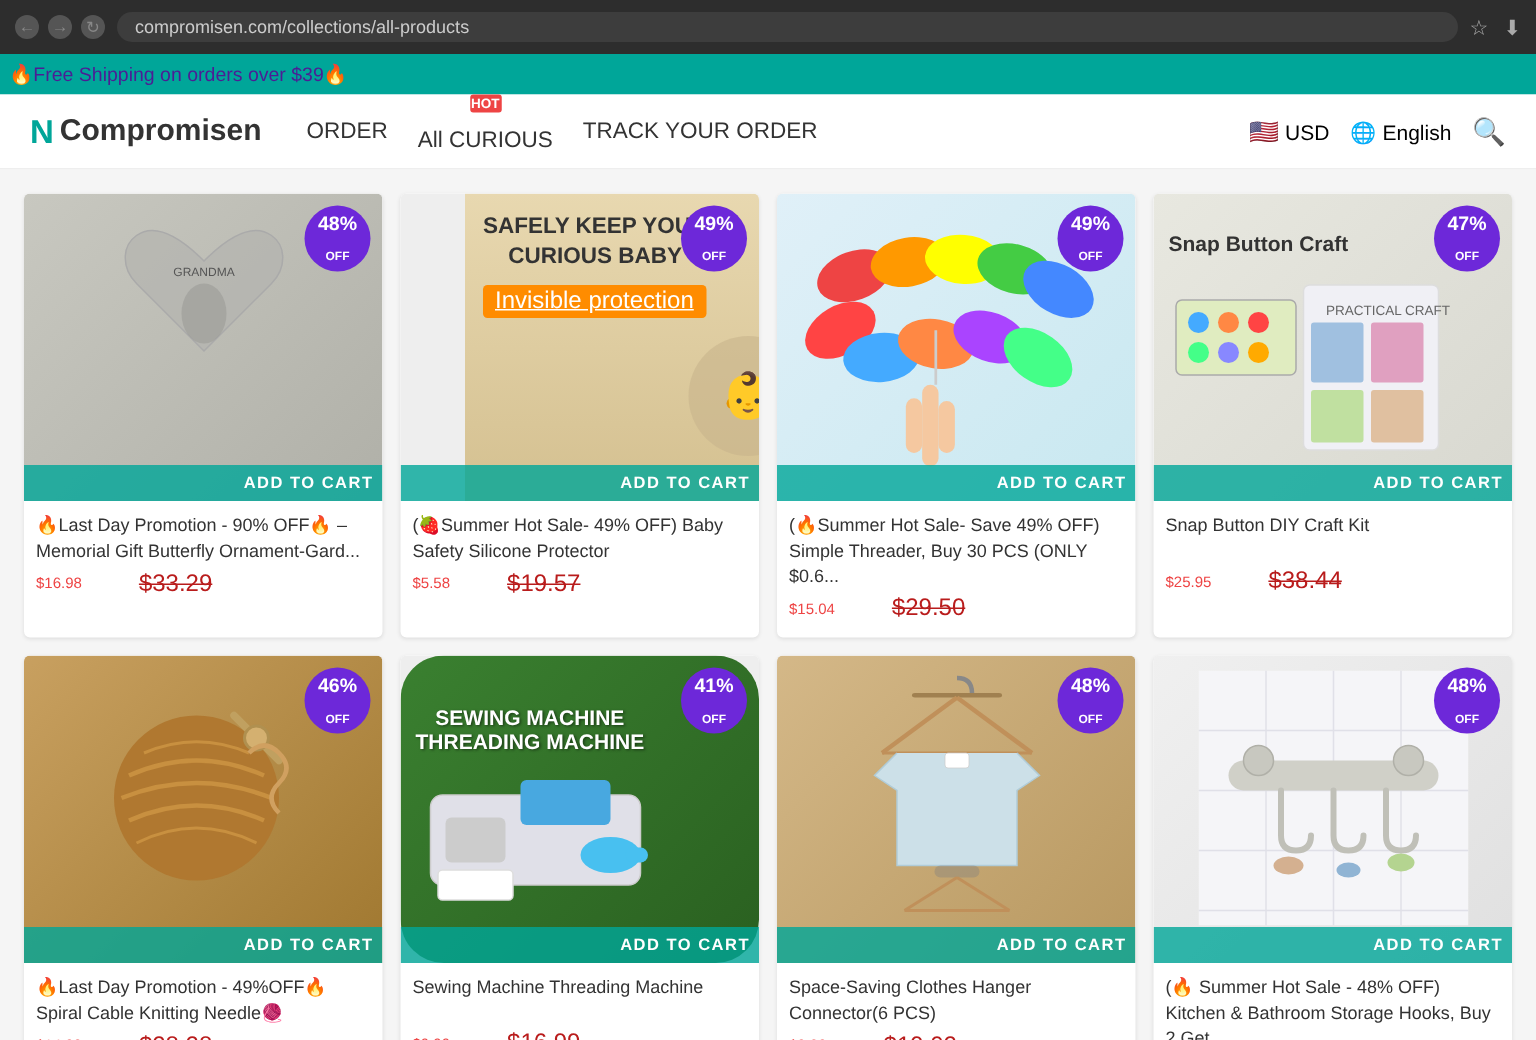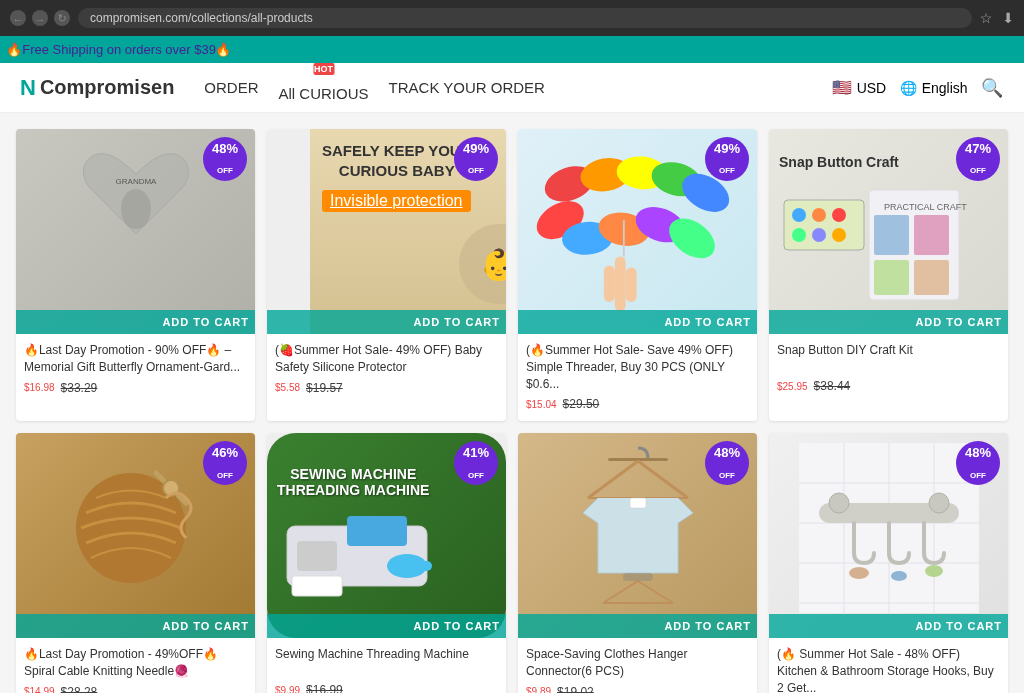--- a/index.html
+++ b/index.html
@@ -203,23 +203,24 @@
       align-items: center;
     }
 
     .sale-price {
       color: #e44;
       font-weight: normal;
       font-size: 10px;
     }
 
     .original-price {
-      color: #404040;
+      color: #b91c1c;
       text-decoration: line-through;
-      font-size: 12px;
+      font-size: 16px;
+      margin-left: 32px;
     }
 
     
     .product-visual {
       width: 100%;
       height: 100%;
       display: flex;
       align-items: flex-start;
       justify-content: center;
       font-size: 11px;

